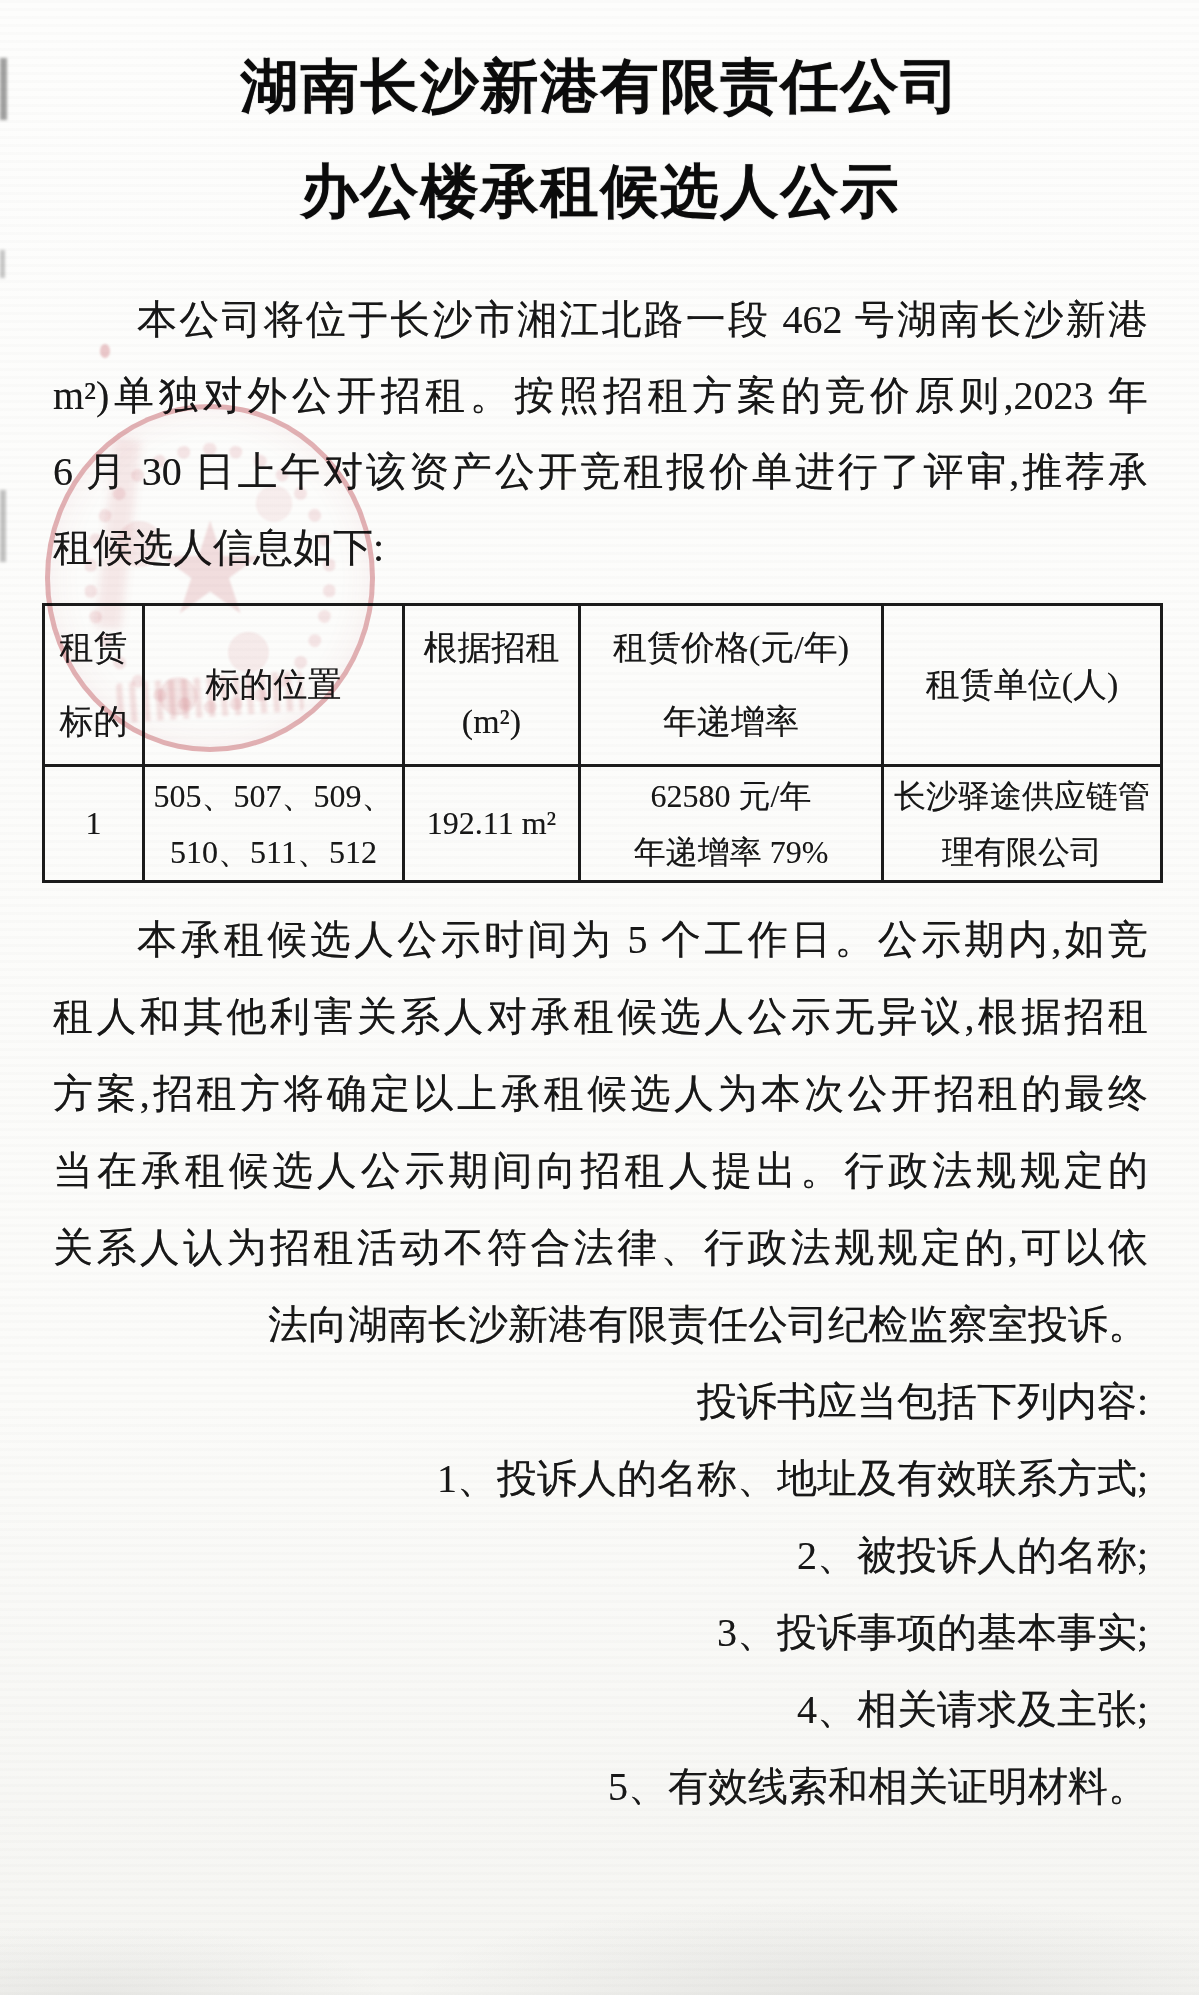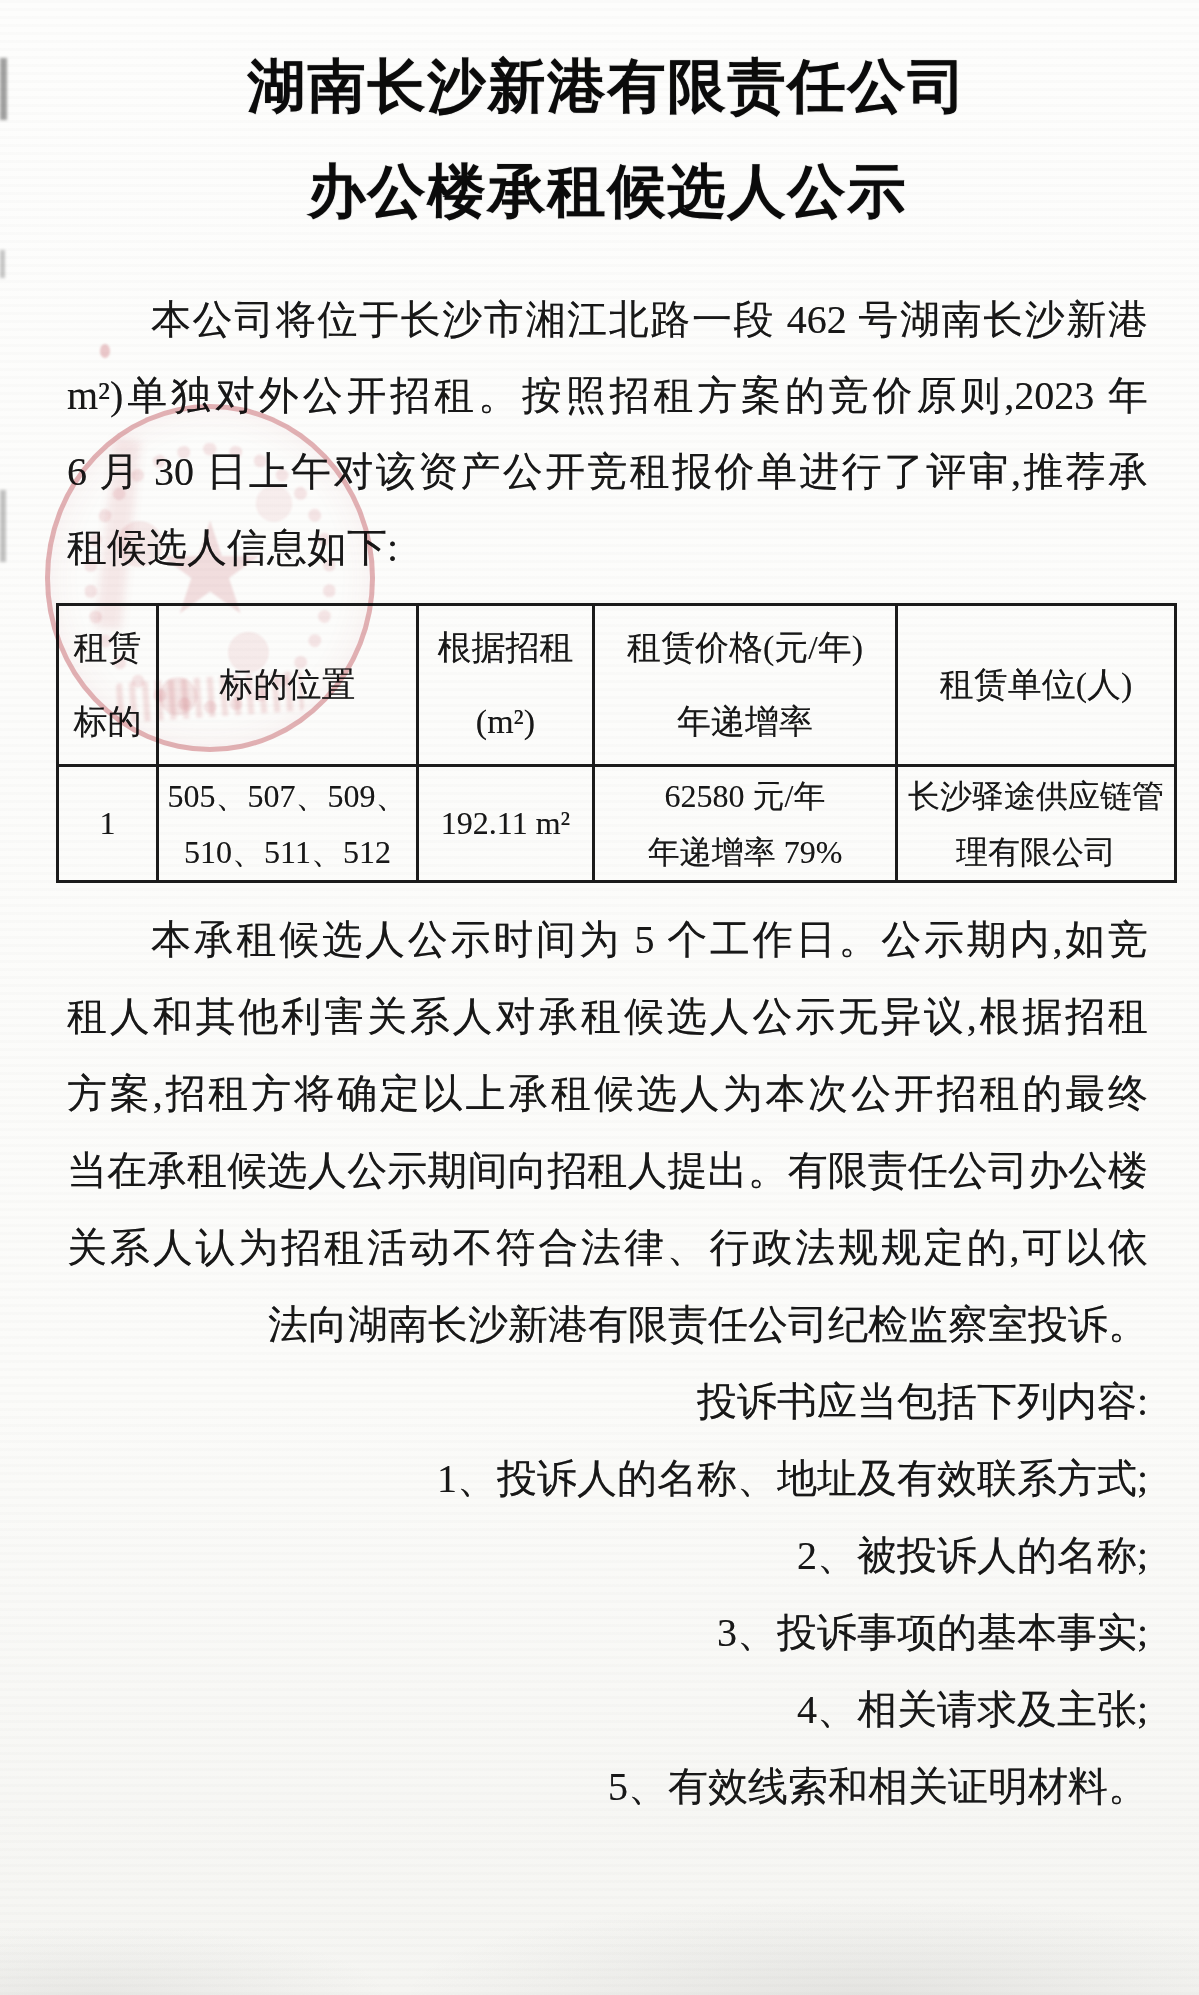--- a/index.html
+++ b/index.html
@@ -9,21 +9,21 @@
     margin:0 auto;
     overflow:hidden;
     color:#161616;
     font-family:"Liberation Serif","DejaVu Serif",serif;
     background:
       repeating-linear-gradient(180deg, rgba(0,0,0,.010) 0 3px, rgba(0,0,0,0) 3px 8px),
       radial-gradient(55% 7% at 72% 100%, rgba(80,80,78,.10), rgba(80,80,78,0) 70%),
       radial-gradient(35% 5% at 8% 100%, rgba(80,80,78,.08), rgba(80,80,78,0) 70%),
       linear-gradient(180deg,#fdfdfc 0%,#fbfbf9 70%,#f5f5f2 100%);
   }
-  .content{position:relative;padding:0 34px 0 50px;z-index:1;}
+  .content{position:relative;padding:0 34px 0 36px;z-index:1;}
 
   
   .title{margin:0;padding-top:34px;text-align:center;font-weight:bold;color:#0b0b0b;}
   .title .t-line{
     font-size:58px;line-height:105px;letter-spacing:2px;
     text-shadow:0 0 1px rgba(0,0,0,.55);
     white-space:nowrap;
   }
 
   
@@ -182,21 +182,21 @@
             <div class="cell-line">理有限公司</div>
           </td>
         </tr>
       </tbody>
     </table>
 
     <div class="para after-table">
       <div class="line jf indent">本承租候选人公示时间为 5 个工作日。公示期内,如竞</div>
       <div class="line jf">租人和其他利害关系人对承租候选人公示无异议,根据招租</div>
       <div class="line jf">方案,招租方将确定以上承租候选人为本次公开招租的最终</div>
-      <div class="line jf">当在承租候选人公示期间向招租人提出。有限责任公司办公楼</div>
+      <div class="line jf">当在承租候选人公示期间向招租人提出。行政法规规定的</div>
       <div class="line jf">关系人认为招租活动不符合法律、行政法规规定的,可以依</div>
       <div class="line">法向湖南长沙新港有限责任公司纪检监察室投诉。</div>
 
       <div class="line indent-sm">投诉书应当包括下列内容:</div>
 
       <div class="line indent-sm">1、投诉人的名称、地址及有效联系方式;</div>
       <div class="line indent-sm">2、被投诉人的名称;</div>
       <div class="line indent-sm">3、投诉事项的基本事实;</div>
       <div class="line indent-sm">4、相关请求及主张;</div>
       <div class="line indent-sm">5、有效线索和相关证明材料。</div>

